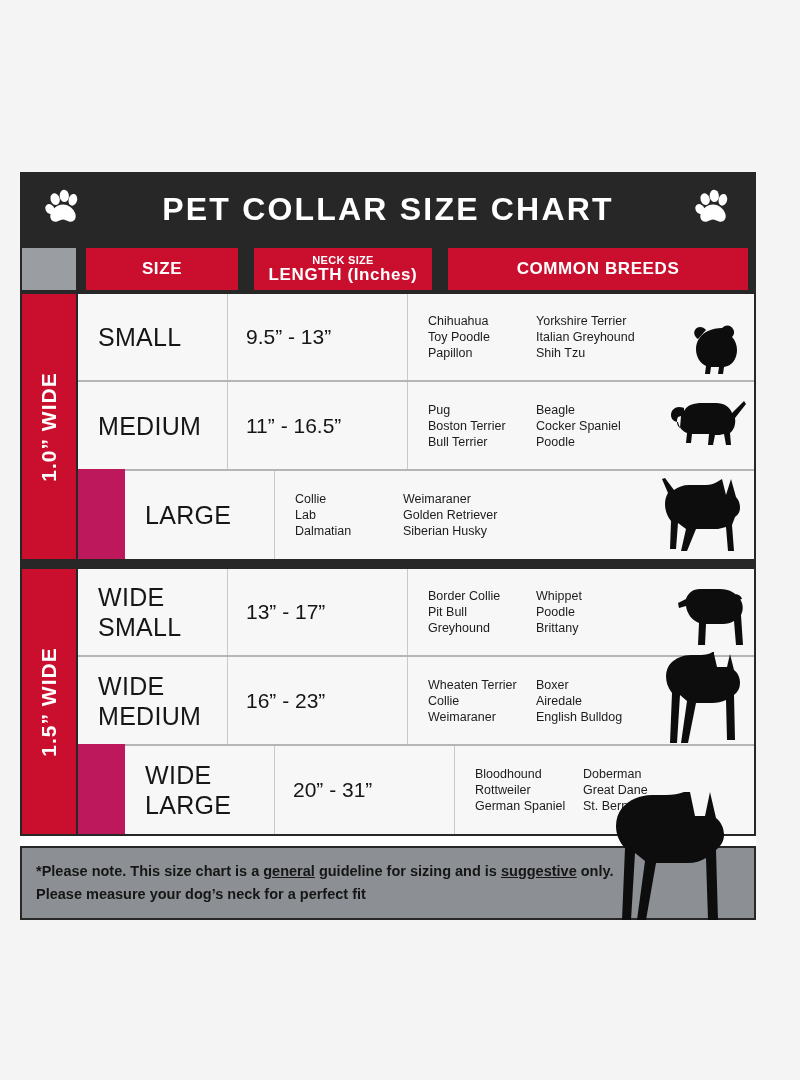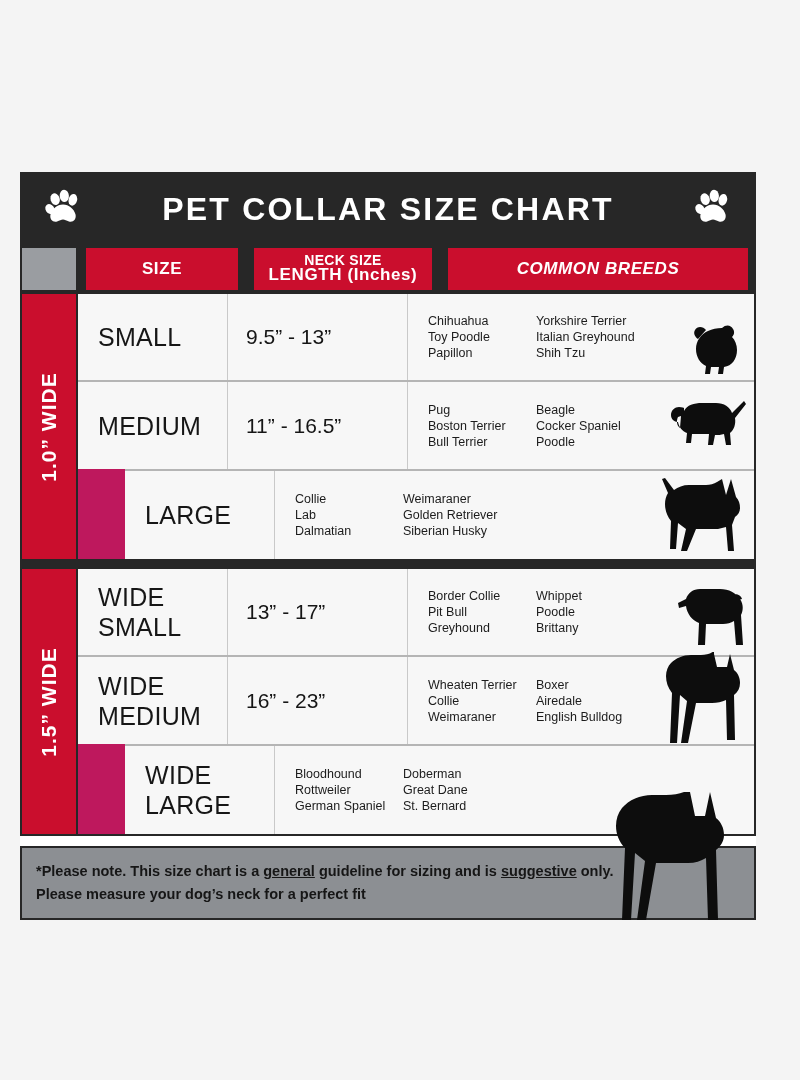--- a/index.html
+++ b/index.html
@@ -74,24 +74,24 @@
     display: flex;
     flex-direction: column;
     align-items: center;
     justify-content: center;
     margin: 2px 8px;
     font-weight: bold;
     letter-spacing: 0.6px;
   }
   .head-size   { width: 152px; font-size: 17px; }
   .head-length { width: 178px; }
-  .head-breeds { flex: 1 1 auto; font-size: 17px; font-style: italic; }
+  .head-breeds { flex: 1 1 auto; font-size: 17px; }
 
   .head-sup {
-    font-size: 14px;
+    font-size: 11px;
     line-height: 11px;
     letter-spacing: 0.3px;
     font-weight: bold;
   }
   .head-main {
     font-size: 17px;
     line-height: 18px;
     font-weight: bold;
   }
 
@@ -392,20 +392,21 @@
                 <path fill="#0d0d0d" d="M54 2l3 13h10l3-13 4 16c4 3 6 8 6 13 0 5-2 9-6 12l1 45h-8l-1-40c-4 2-9 3-14 3H36l-8 40h-7l6-42-7-6-3 48h-7l2-50c-4-5-6-11-6-17 0-5 2-10 5-13 5-5 12-8 20-8h10c5 0 9-1 13-4z"></path>
               </svg>
             </div>
           </div>
 
           <div class="row h90">
             <div class="c-size">
               <span class="lbl">WIDE</span>
               <span class="lbl">LARGE</span>
             </div>
+            <div class="c-length">20” - 31”</div>
             <div class="c-breeds">
               <div class="breed-col first">
                 <div>Bloodhound</div>
                 <div>Rottweiler</div>
                 <div>German Spaniel</div>
               </div>
               <div class="breed-col second">
                 <div>Doberman</div>
                 <div>Great Dane</div>
                 <div>St. Bernard</div>

